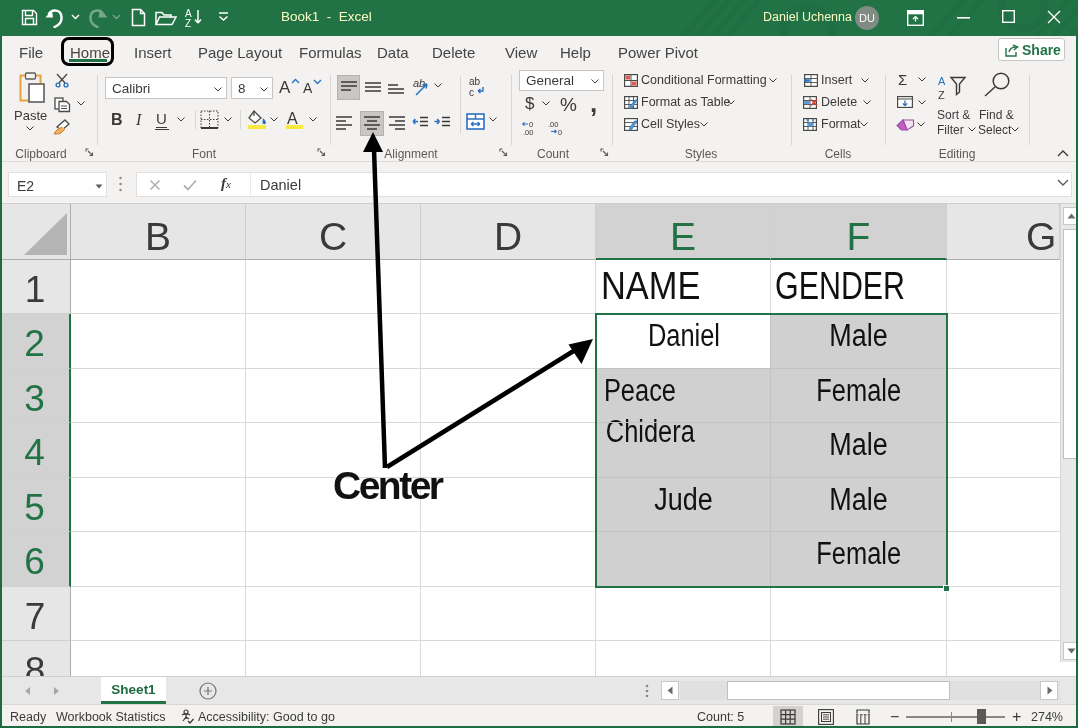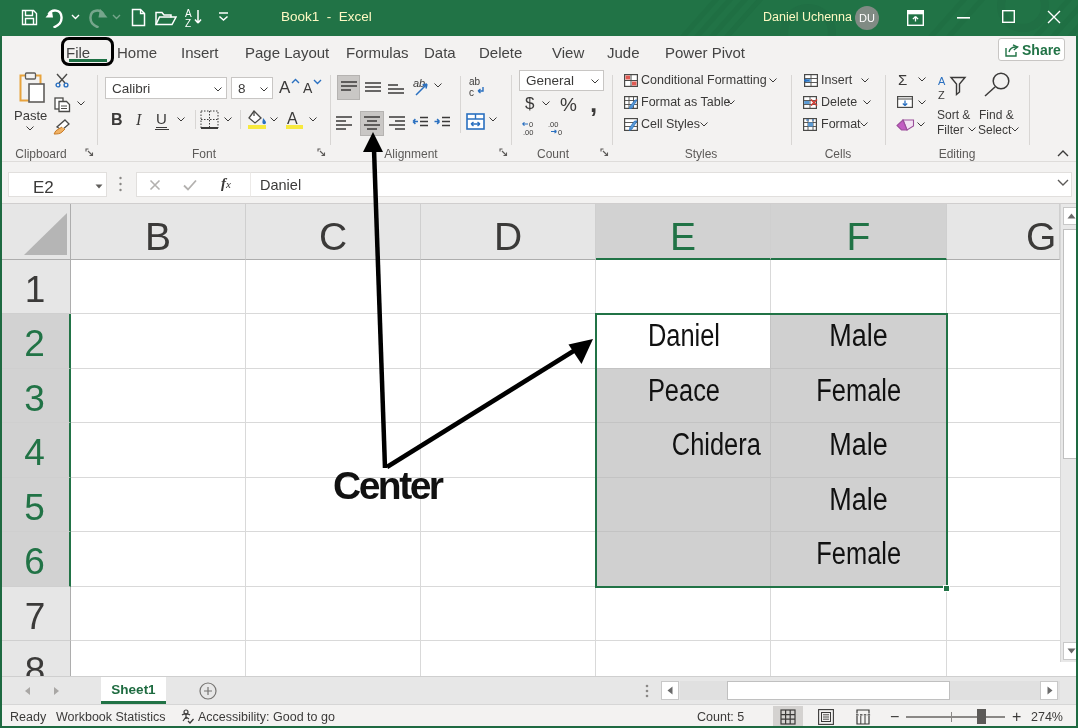--- a/index.html
+++ b/index.html
@@ -8,21 +8,21 @@
 .abs{position:absolute;}
 
 #titlebar{position:absolute;left:0;top:0;width:1078px;height:36px;background:#217346;overflow:hidden;}
 #titlebar svg.deco{position:absolute;right:0;top:0;}
 .tbtxt{position:absolute;color:#fef9c3;font-size:14px;white-space:nowrap;}
 #searchbox{position:absolute;left:400px;top:5px;width:295px;height:25px;background:#a9c7b6;border-radius:2px;}
 #searchbox .stxt{position:absolute;left:57px;top:4px;font-size:14px;color:#1b2b22;}
 #ducircle{position:absolute;left:855px;top:6px;width:24px;height:24px;border-radius:50%;background:#808b84;color:#fff;font-size:11px;line-height:24px;text-align:center;}
 
 #tabrow{position:absolute;left:0;top:36px;width:1078px;height:34px;background:#f3f2f1;}
-.tab{position:absolute;top:8px;font-size:15px;color:#444;white-space:nowrap;margin-left:47px;}
+.tab{position:absolute;top:8px;font-size:15px;color:#444;white-space:nowrap;}
 #hometab{color:#474645;}
 #homebox{position:absolute;left:61px;top:1px;width:53px;height:29px;border:3px solid #000;border-radius:8px;}
 #homeline{position:absolute;left:69px;top:23px;width:38px;height:3px;background:#1e7145;}
 #sharebtn{position:absolute;left:998px;top:2px;width:67px;height:23px;background:#fff;border:1px solid #c8c6c4;border-radius:3px;}
 #sharebtn span{position:absolute;left:23px;top:3px;color:#217346;font-size:14px;font-weight:700;}
 
 #ribbon{position:absolute;left:0;top:70px;width:1078px;height:92px;background:#f3f2f1;border-bottom:1px solid #dedcda;}
 .gsep{position:absolute;top:5px;height:70px;width:1px;background:#d8d6d4;}
 .glabel{position:absolute;top:77px;font-size:12px;color:#5c5a58;width:120px;text-align:center;white-space:nowrap;}
 .rtext{position:absolute;font-size:12.5px;color:#3b3a39;white-space:nowrap;}
@@ -134,21 +134,21 @@
   </div>
   <div id="tabrow">
     <div class="tab" style="left:19px">File</div>
     <div class="tab" id="hometab" style="left:70px">Home</div>
     <div class="tab" style="left:134px">Insert</div>
     <div class="tab" style="left:198px">Page Layout</div>
     <div class="tab" style="left:299px">Formulas</div>
     <div class="tab" style="left:377px">Data</div>
     <div class="tab" style="left:432px">Delete</div>
     <div class="tab" style="left:505px">View</div>
-    <div class="tab" style="left:560px">Jude</div>
+    <div class="tab" style="left:560px">Help</div>
     <div class="tab" style="left:618px">Power Pivot</div>
     <div id="homeline"></div>
     <div id="homebox"></div>
     <div id="sharebtn">
       <svg class="abs" style="left:6px;top:5px" width="14" height="13" viewBox="0 0 14 13">
           <path d="M1 4 v8 h10 v-4" fill="none" stroke="#217346" stroke-width="1.4"></path>
           <path d="M4 8 c1-4 4-5 7-5" fill="none" stroke="#217346" stroke-width="1.4"></path>
           <path d="M8 0.8 L12.6 3 L8.8 6" fill="none" stroke="#217346" stroke-width="1.4"></path>
         </svg>
       <span>Share</span>
@@ -453,21 +453,21 @@
     <svg class="caret" style="left:1011px;top:57px" viewBox="0 0 8 5">
         <path d="M0.5 0.5 L4 4 L7.5 0.5" fill="none" stroke="#3b3a39"></path>
       </svg>
     <div class="glabel" style="left:897px">Editing</div>
     <svg class="abs" style="left:1057px;top:80px" width="12" height="7" viewBox="0 0 12 7">
         <path d="M1 6 L6 1 L11 6" fill="none" stroke="#3b3a39" stroke-width="1.4"></path>
       </svg>
   </div>
   <div id="fbar">
     <div id="namebox">
-        <span class="rtext" style="left:24px;top:5px;font-size:17px">E2</span>
+        <span class="rtext" style="left:8px;top:5px;font-size:14px">E2</span>
         <svg class="abs" style="left:86px;top:11px" width="8" height="5" viewBox="0 0 8 5">
           <path d="M0.5 0.5 L7.5 0.5 L4 4.5 z" fill="#605e5c"></path>
         </svg>
       </div>
     <svg class="abs" style="left:119px;top:14px" width="3" height="16" viewBox="0 0 3 16">
         <circle cx="1.5" cy="2" r="1.2" fill="#8a8886"></circle>
         <circle cx="1.5" cy="8" r="1.2" fill="#8a8886"></circle>
         <circle cx="1.5" cy="14" r="1.2" fill="#8a8886"></circle>
       </svg>
     <div id="fxbox">
@@ -516,29 +516,32 @@
     <div class="vline" style="left:770px"></div>
     <div class="vline" style="left:946px"></div>
     <div class="hline" style="top:109px"></div>
     <div class="hline" style="top:164px"></div>
     <div class="hline" style="top:218px"></div>
     <div class="hline" style="top:273px"></div>
     <div class="hline" style="top:327px"></div>
     <div class="hline" style="top:382px"></div>
     <div class="hline" style="top:436px"></div>
 
+    <div class="hcell" style="left:601px;top:56px"><span style="transform:scaleX(0.905)">NAME</span></div>
+    <div class="hcell" style="left:775px;top:56px"><span style="transform:scaleX(0.80)">GENDER</span></div>
 
     <div class="selcell" style="left:596px;top:165px;width:175px;height:218px"></div>
     <div class="selcell" style="left:771px;top:110px;width:176px;height:273px"></div>
     <div class="cell" style="left:596px;top:110px;width:175px;text-align:center"><span>Daniel</span></div>
     <div class="cell" style="left:771px;top:110px;width:176px;text-align:center"><span style="transform:scaleX(0.87)">Male</span></div>
-    <div class="cell" style="left:596px;top:165px;width:175px;text-align:center"><span>Peace</span></div>
+    <div class="cell" style="left:596px;top:165px;width:175px;"><span>Peace</span></div>
     <div class="cell" style="left:771px;top:165px;width:176px;text-align:center"><span>Female</span></div>
-    <div class="cell" style="left:596px;top:219px;width:175px;text-align:right"><span>Chidera</span></div>
+    <div class="cell" style="left:596px;top:206px;width:175px;text-align:left"><span>Chidera</span></div>
     <div class="cell" style="left:771px;top:219px;width:176px;text-align:center"><span style="transform:scaleX(0.87)">Male</span></div>
+    <div class="cell" style="left:596px;top:274px;width:175px;text-align:center"><span style="transform:scaleX(0.87)">Jude</span></div>
     <div class="cell" style="left:771px;top:274px;width:176px;text-align:center"><span style="transform:scaleX(0.87)">Male</span></div>
     <div class="cell" style="left:771px;top:328px;width:176px;text-align:center"><span>Female</span></div>
     <div class="abs" style="left:596px;top:164px;width:351px;height:1px;background:#c3c3c3"></div>
     <div class="abs" style="left:596px;top:218px;width:351px;height:1px;background:#c3c3c3"></div>
     <div class="abs" style="left:596px;top:273px;width:351px;height:1px;background:#c3c3c3"></div>
     <div class="abs" style="left:596px;top:327px;width:351px;height:1px;background:#c3c3c3"></div>
     <div class="abs" style="left:770px;top:110px;width:1px;height:274px;background:#c3c3c3"></div>
     <div id="selbox" style="left:595px;top:109px;width:353px;height:275px"></div>
     <div id="fillhandle" style="left:943px;top:381px"></div>
   </div>

